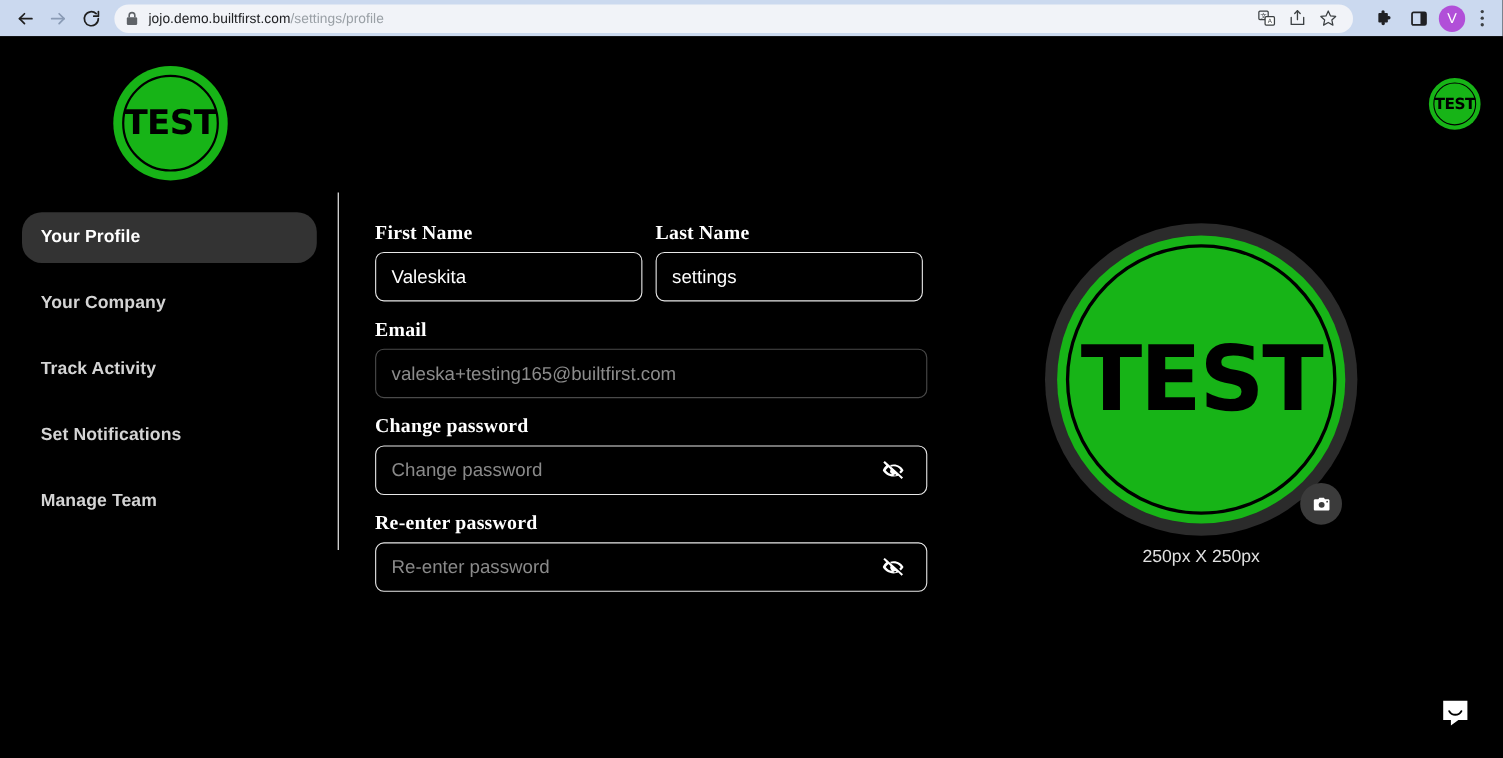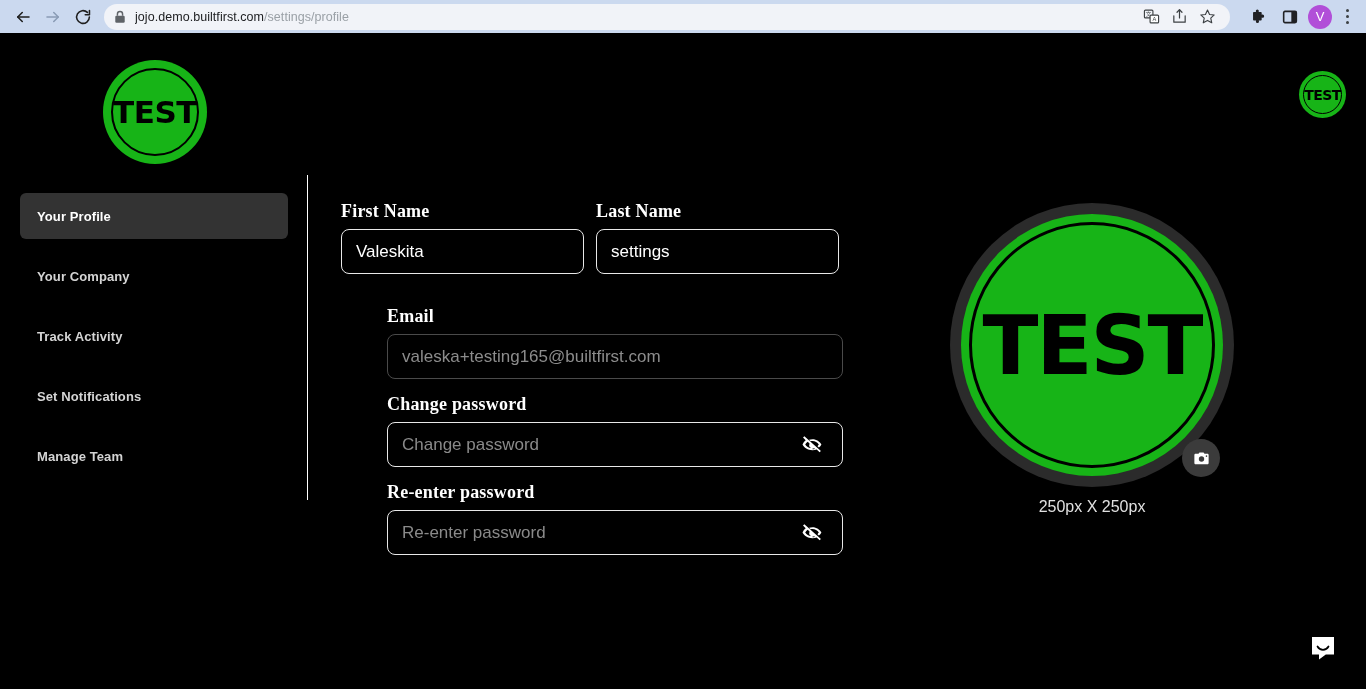--- a/index.html
+++ b/index.html
@@ -118,23 +118,23 @@
 
   
   #sidebar {
     position: absolute; left: 20px; top: 160px;
     width: 268px;
   }
   .nav-item {
     height: 46px;
     display: flex; align-items: center;
     padding-left: 17px;
-    border-radius: 6px;
+    border-radius: 18px;
     color: #d4d4d4;
-    font-size: 13px;
+    font-size: 16px;
     font-weight: bold;
     margin-bottom: 14px;
     letter-spacing: 0.1px;
   }
   .nav-item.active {
     background: #333333;
     color: #ffffff;
   }
 
   
@@ -172,23 +172,23 @@
     border-color: #4a4a4a;
     color: #8c8c8c;
   }
   .input-box .value { flex: 1 1 auto; }
   .eye-btn {
     flex: 0 0 auto;
     width: 24px; height: 24px;
     display: flex; align-items: center; justify-content: center;
     margin-right: 4px;
   }
-  #row-names { display: flex; gap: 12px; margin-bottom: 32px; }
+  #row-names { display: flex; gap: 12px; margin-bottom: 15px; }
   #row-names .col { width: 243px; }
-  .field-block { margin-bottom: 15px; margin-left: 46px; }
+  .field-block { margin-bottom: 15px; }
 
   
   #photo-panel {
     position: absolute; left: 950px; top: 170px;
     width: 284px;
     text-align: center;
   }
   #avatar-wrap {
     width: 284px; height: 284px;
     margin: 0 auto;

